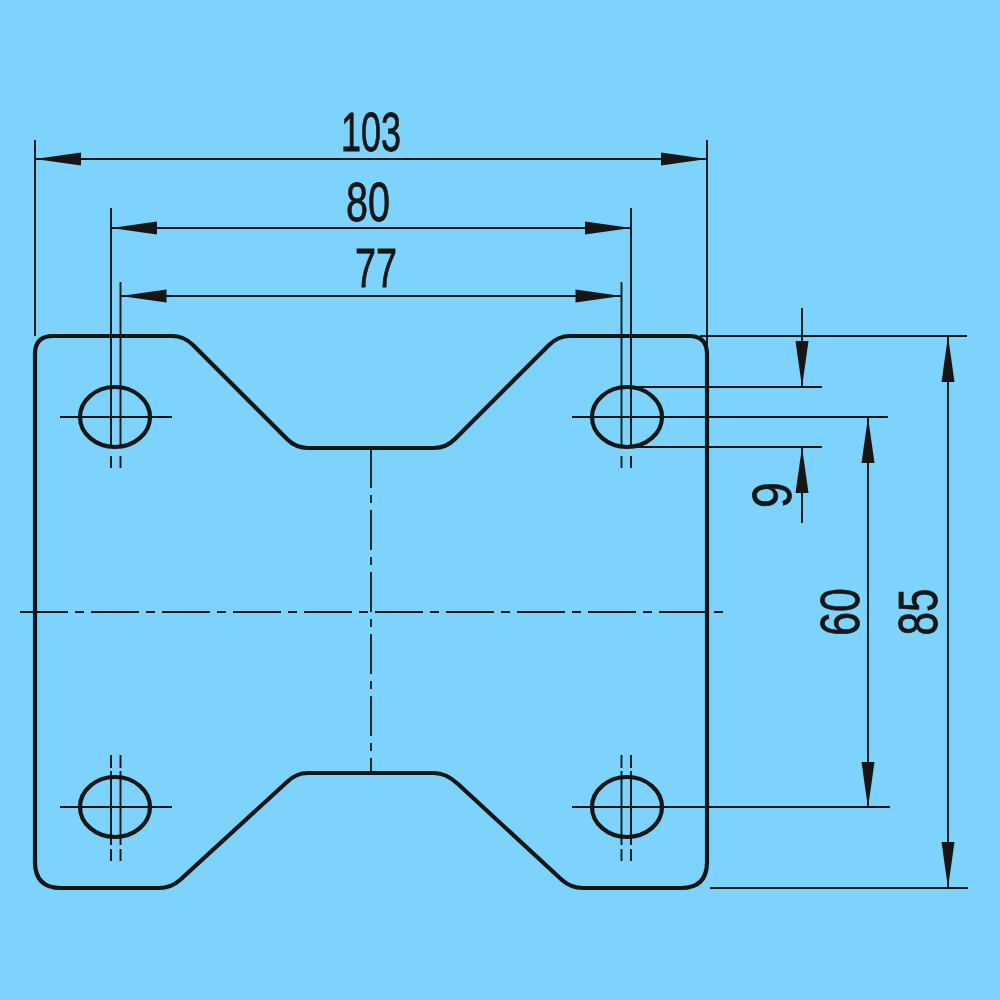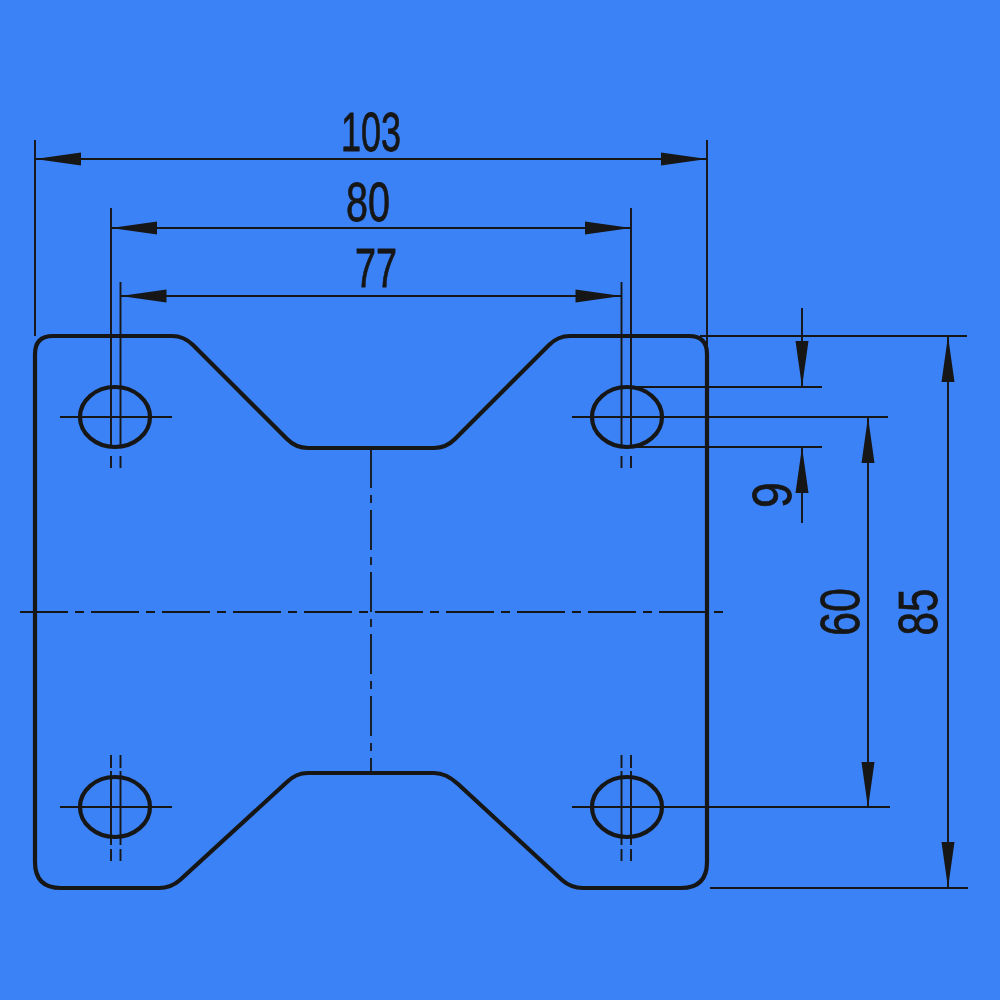--- a/index.html
+++ b/index.html
@@ -1,19 +1,19 @@
 <!DOCTYPE html>
 <html><head>
 <meta charset="utf-8">
 <style>
   html,body{margin:0;padding:0;background:#ffffff;}
   .canvas{
     position:relative;
     width:1000px;height:1000px;
-    background:#3b82f6;
+    background:#7dd3fc;
     font-family:"Liberation Sans", sans-serif;
     overflow:hidden;
   }
   svg{position:absolute;left:0;top:0;}
   .thick{stroke:#161616;stroke-width:4.2;fill:none;stroke-linecap:round;stroke-linejoin:round;}
   .thin{stroke:#161616;stroke-width:1.9;fill:none;stroke-linecap:butt;}
   .chain{stroke:#161616;stroke-width:1.8;fill:none;stroke-dasharray:48 7 9 7;}
   .chain2{stroke:#161616;stroke-width:1.8;fill:none;stroke-dasharray:40 7 8 7;}
   .arrow{fill:#161616;stroke:none;}
   .dimtext{

